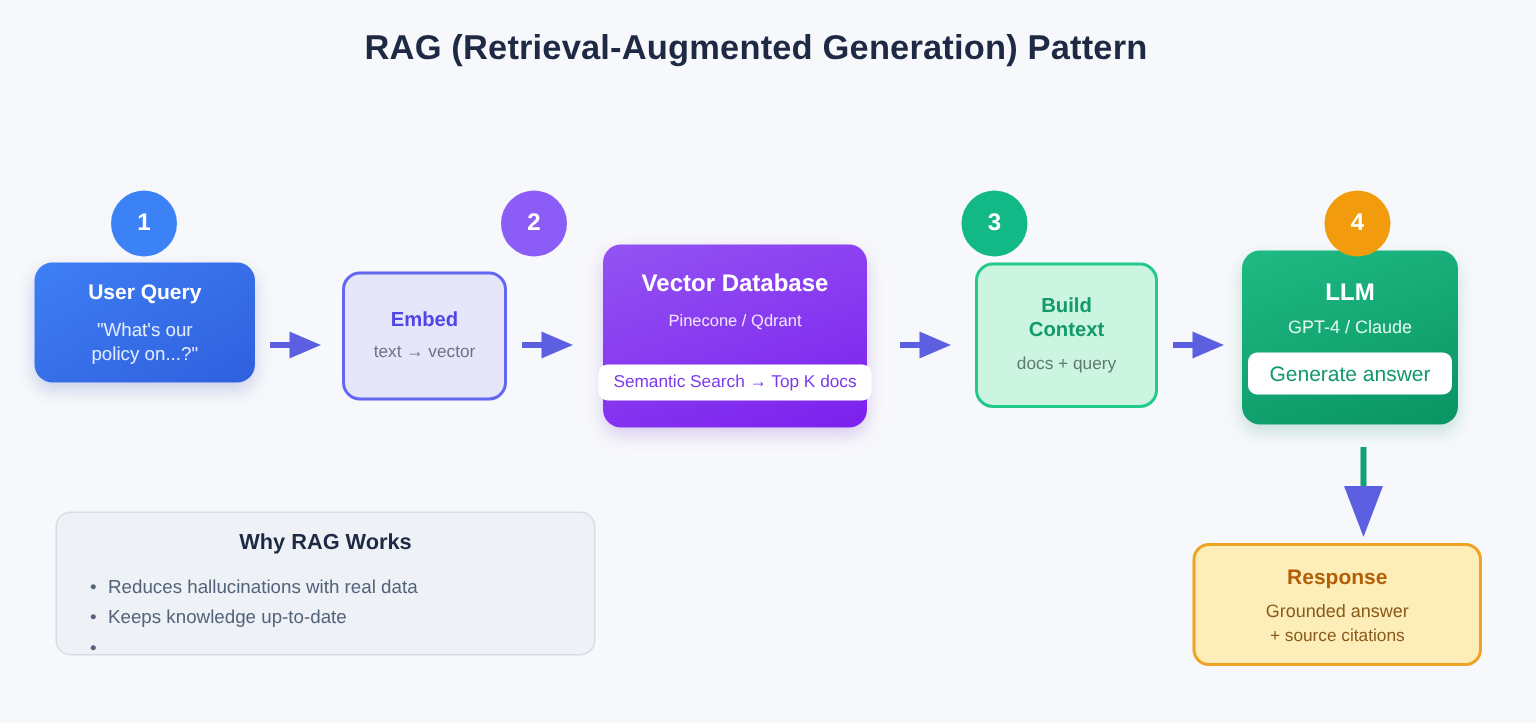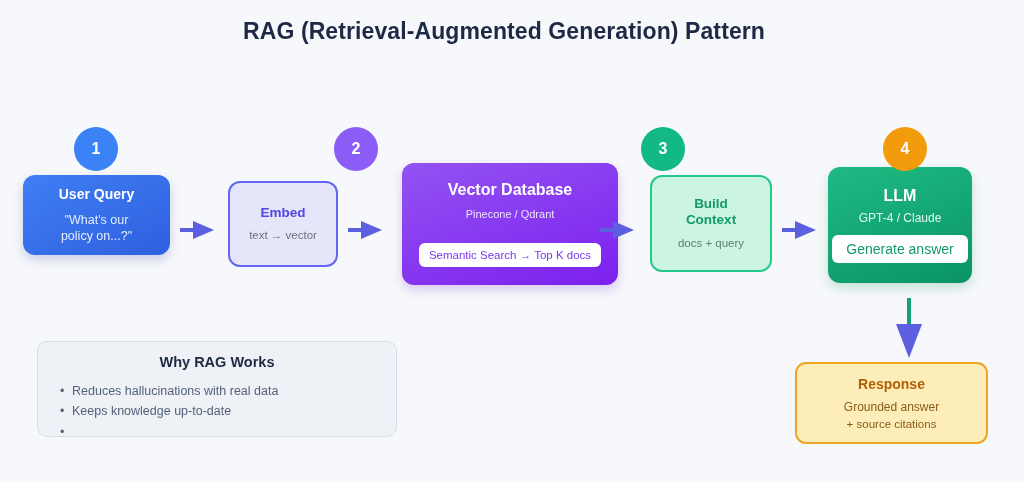--- a/index.html
+++ b/index.html
@@ -91,21 +91,21 @@
   #node-embed {
     left: 228px; top: 68px; width: 110px; height: 86px;
     background: #e6e6fb;
     border: 2px solid #6366f1;
   }
   #node-embed .node-title { color:#4f46e5; font-size:13.5px; margin-bottom:8px; }
   #node-embed .node-sub   { color:#6b7280; font-size:11.5px; }
 
   
   #node-vector-db {
-    left: 402px; top: 50px; width: 216px; height: 122px;
+    left: 402px; top: 50px; width: 176px; height: 122px;
     background: linear-gradient(160deg, #9353f2 0%, #7c20ee 100%);
     box-shadow: 0 5px 11px rgba(110,40,200,0.22);
     padding: 8px 9px;
   }
   #node-vector-db .node-title { color:#ffffff; font-size:16px; margin-bottom:7px; }
   #node-vector-db .node-sub   { color:#f0e4ff; font-size:11px; margin-bottom:22px; }
   #node-vector-db .node-pill  { color:#7c3aed; font-size:11.5px; padding:6px 10px; }
 
   
   #node-build-context {

